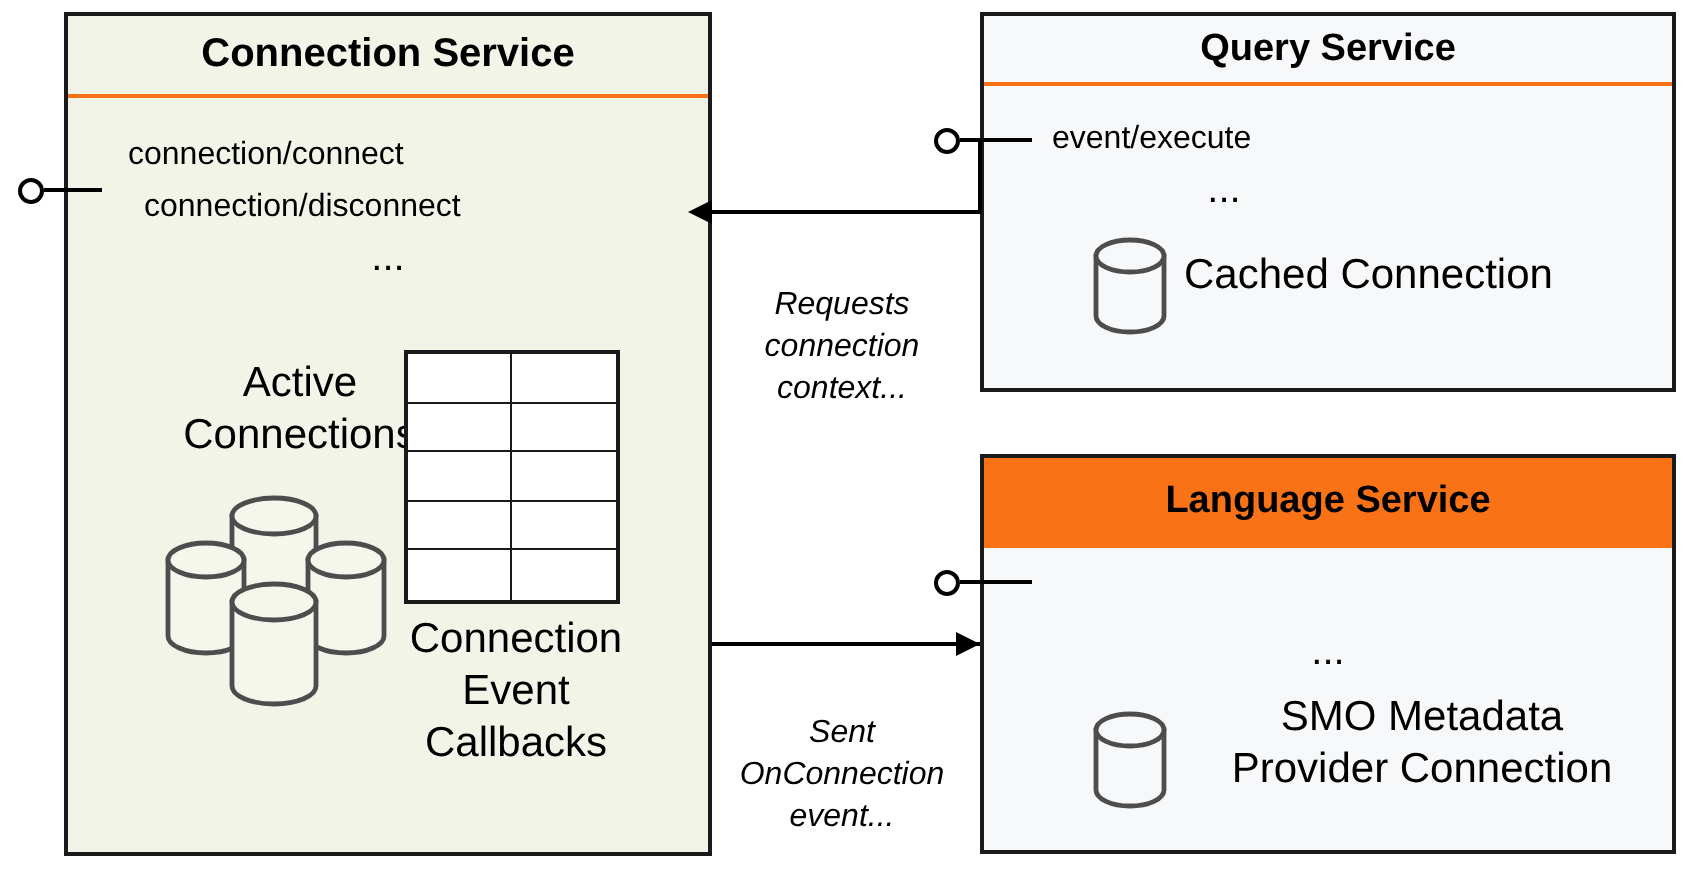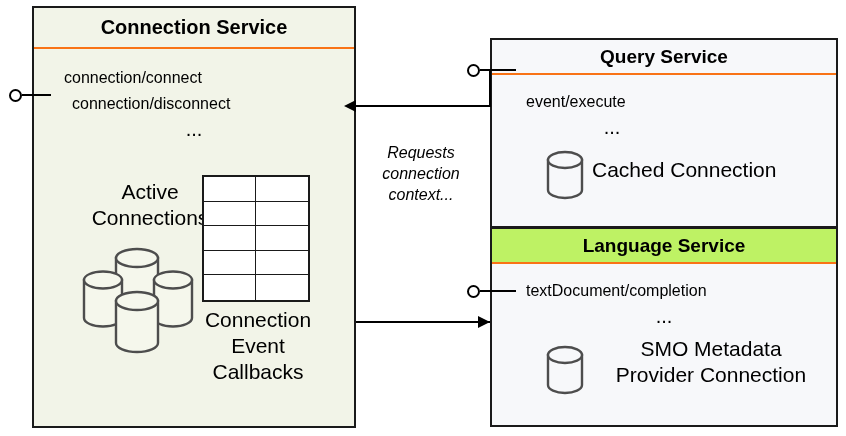--- a/index.html
+++ b/index.html
@@ -47,31 +47,30 @@
     background:#f2f4e8;
   }
   #connection-service .box-title{
     height:41px; font-size:20px; background:#f2f4e8;
   }
 
   
   #query-service{
     left:490px; top:6px; width:348px; height:190px;
     background:#f7f8fa;
-    margin-top:32px;
   }
   #query-service .box-title{
     height:35px; font-size:19px; background:#f7f8fa;
   }
   #language-service{
     left:490px; top:227px; width:348px; height:200px;
     background:#f7f8fa;
   }
   #language-service .box-title{
-    height:35px; font-size:19px; background:#bef264;
+    height:45px; font-size:19px; background:#f97316;
   }
 
   
   .ops{
     position:absolute;
     color:#000000;
     font-size:16px;
     line-height:25px;
     white-space:nowrap;
   }
@@ -234,21 +233,20 @@
 
   <div class="lollipop" style="left:467px;top:60px;width:49px;">
     <span class="ball"></span>
     <span class="stick"></span>
   </div>
 
   <div class="box" id="language-service">
     <div class="box-title">Language Service</div>
     <div class="box-body">
 
-      <div class="ops" style="left:34px;top:14px;">textDocument/completion</div>
 
       <div class="ops-ellipsis" style="left:0;top:42px;width:344px;">...</div>
 
       <svg class="db-single" style="left:52px;top:78px;" width="42" height="56" viewBox="0 0 42 56">
         <g fill="#f7f8fa" stroke="#4d4d4d" stroke-width="2.4">
           <path d="M4 13 v30 a17 8 0 0 0 34 0 v-30 z"></path>
           <ellipse cx="21" cy="13" rx="17" ry="8"></ellipse>
         </g>
       </svg>
 
@@ -264,14 +262,17 @@
 
   <div class="conn-line" style="left:489px;top:71px;width:2px;height:36px;"></div>
   <div class="conn-line" style="left:356px;top:105px;width:134px;height:2px;"></div>
   <div class="arrow-head arrow-left" style="left:344px;top:100px;"></div>
   <div class="conn-label" style="left:359px;top:122px;width:124px;">Requests
 connection
 context...</div>
 
   <div class="conn-line" style="left:356px;top:321px;width:134px;height:2px;"></div>
   <div class="arrow-head arrow-right" style="left:478px;top:316px;"></div>
+  <div class="conn-label" style="left:357px;top:336px;width:128px;">Sent
+OnConnection
+event...</div>
 
 </div>
 
 </body></html>

